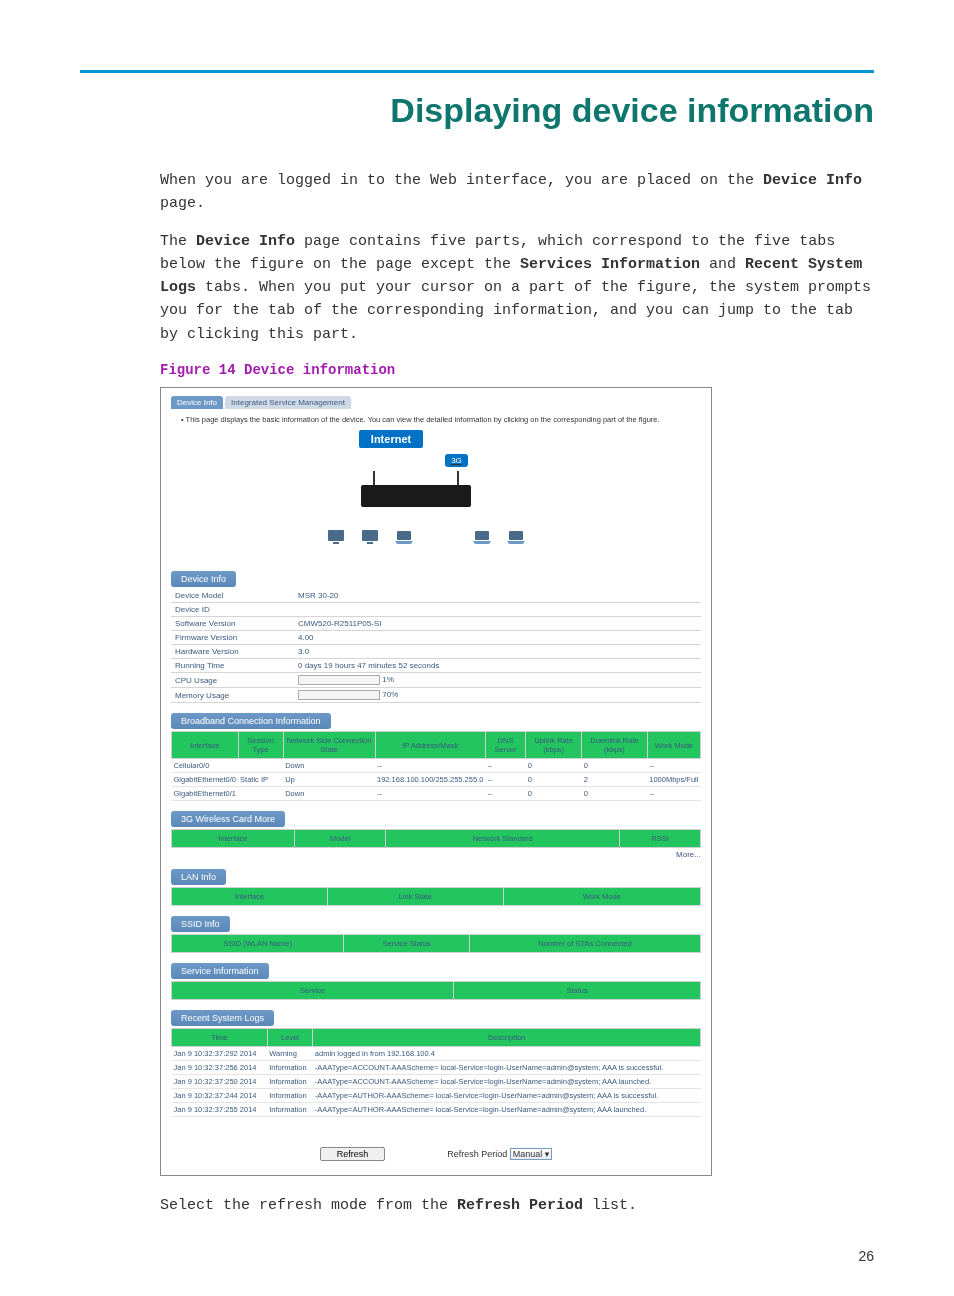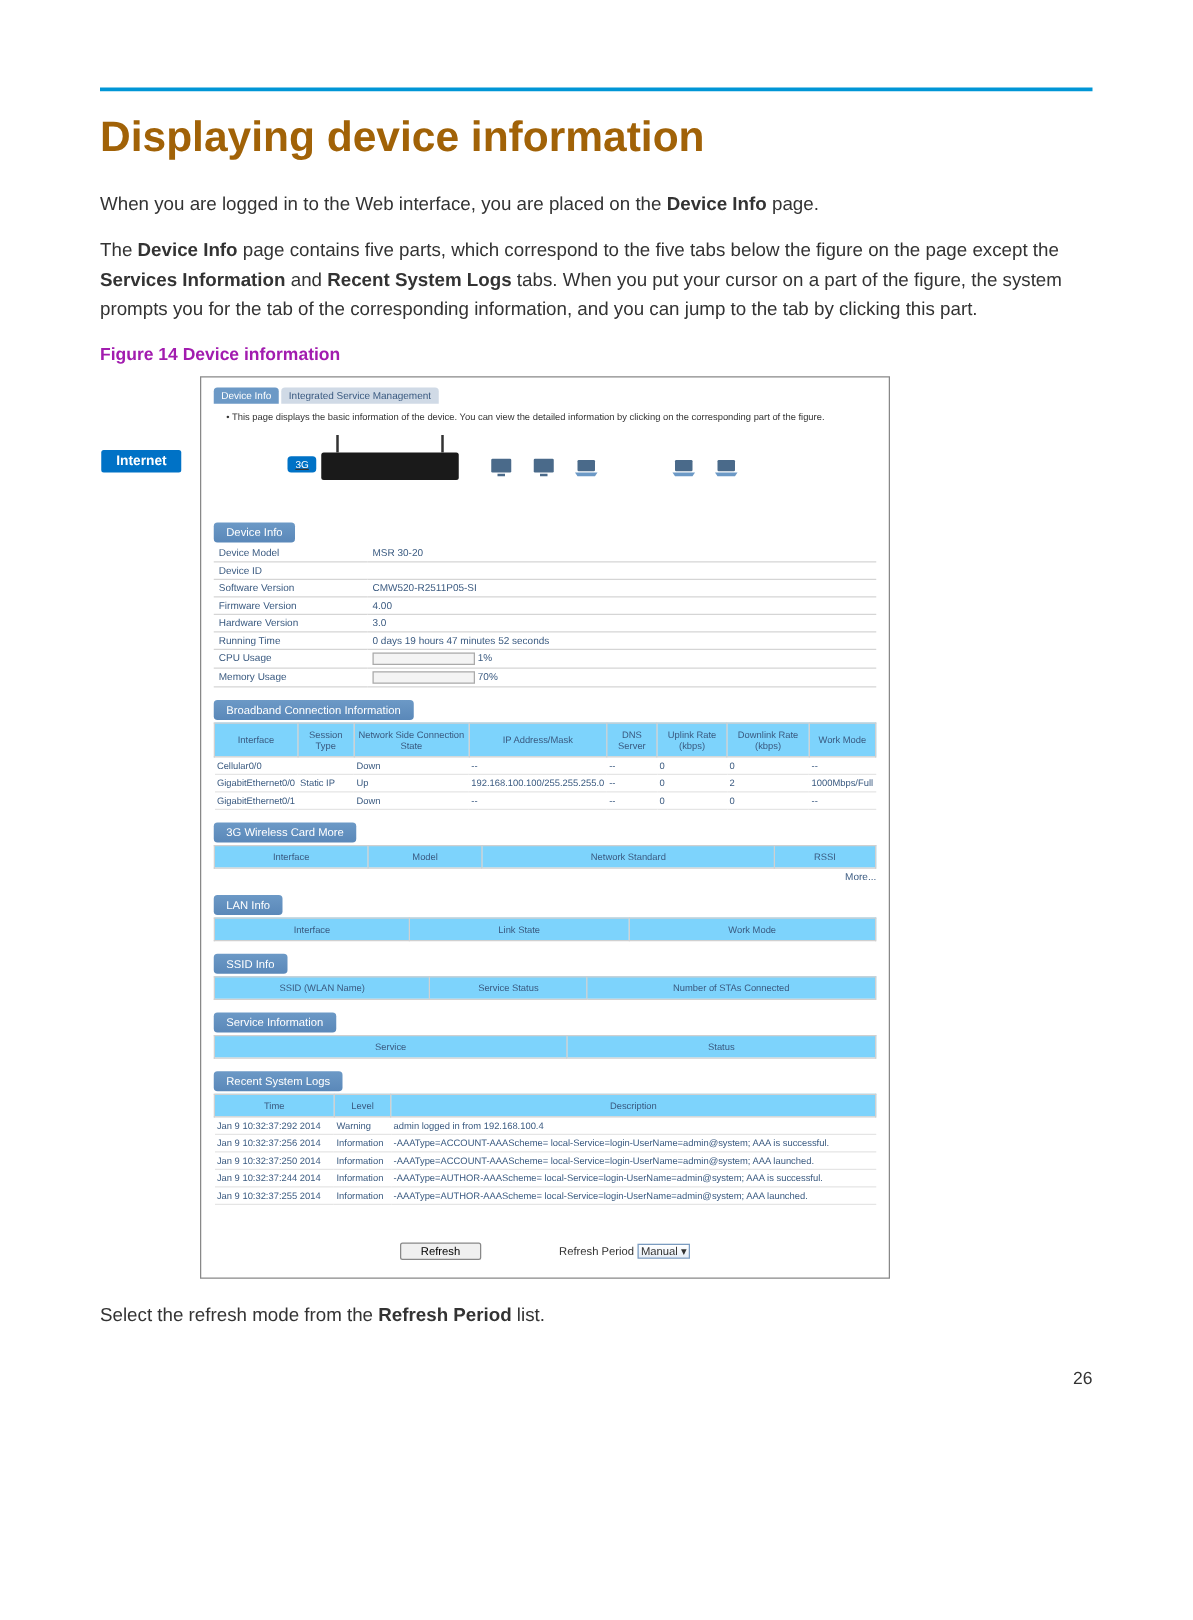--- a/index.html
+++ b/index.html
@@ -12,30 +12,33 @@
       color: #333;
     }
     .page {
       padding: 70px 80px 40px 80px;
     }
     .rule {
       border-top: 3px solid #0096d6;
       margin-bottom: 18px;
     }
     h1 {
-      color: #a16207;
+      color: #0f766e;
       font-size: 34px;
       font-weight: bold;
-      margin: 0 0 22px 0;
+      margin: 0 0 39px 0;
       font-family: Arial, sans-serif;
+      text-align: right;
     }
     .body-text {
+      margin-left: 80px;
       line-height: 1.55;
       font-size: 15px;
       color: #333;
+      font-family: Liberation Mono, monospace;
     }
     .body-text p {
       margin: 0 0 14px 0;
     }
     .figure-caption {
       color: #a21caf;
       font-weight: bold;
       font-size: 14px;
       margin: 8px 0 6px 0;
     }
@@ -63,24 +66,23 @@
       background: #d0dae6;
       color: #3a5a80;
     }
     .hint-row {
       font-size: 7.5px;
       margin: 6px 0 6px 10px;
       color: #333;
     }
     .topology {
       display: flex;
-      flex-direction: row;
+      flex-direction: column;
       align-items: center;
       margin: 6px 0 14px 0;
-      gap: 44px;
     }
     .internet-label {
       background: #0072c6;
       color: white;
       padding: 3px 12px;
       border-radius: 2px;
       font-size: 11px;
       font-weight: bold;
       margin-left: -90px;
     }
@@ -164,21 +166,21 @@
     .bar-fill {
       height: 100%;
       background: #7aa7d6;
     }
     .data-table {
       width: 100%;
       border-collapse: collapse;
       margin-top: 2px;
     }
     .data-table th {
-      background: #7dd3fc;
+      background: #22c55e;
       font-weight: normal;
       font-size: 7.5px;
       padding: 4px 2px;
       border: 1px solid #d0d0d0;
       color: #3a5a80;
       text-align: center;
     }
     .data-table td {
       font-size: 7.5px;
       padding: 2px 2px;

